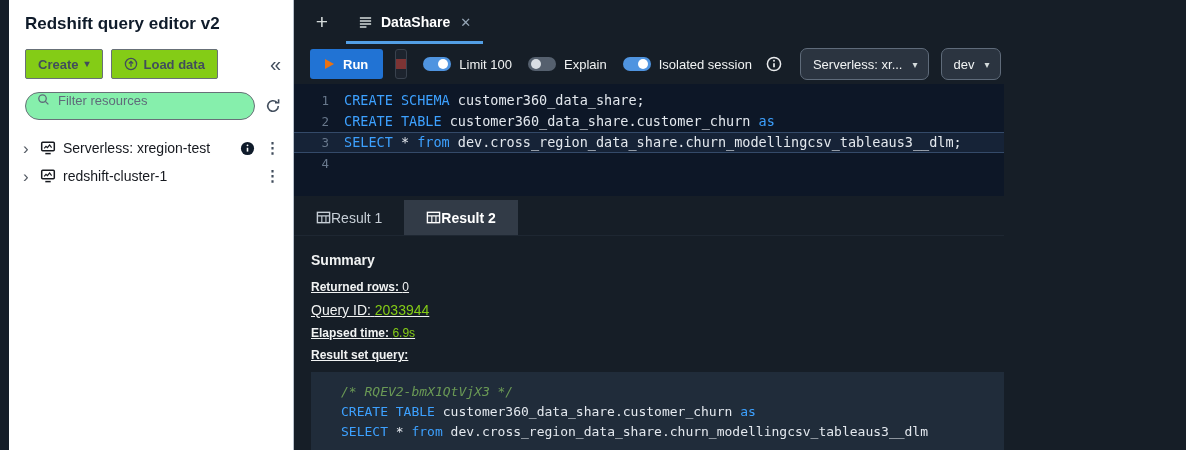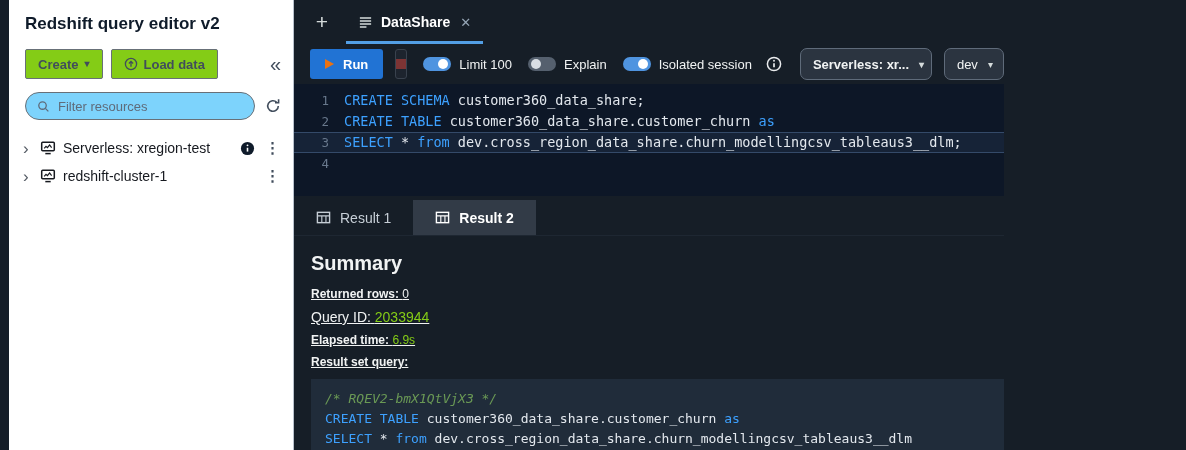--- a/index.html
+++ b/index.html
@@ -16,22 +16,22 @@
   .sidebar-title { font-size:17px; font-weight:700; color:#0f1b2a; padding:0 16px 15px; }
   .sidebar-actions { display:flex; align-items:center; gap:8px; padding:0 6px 0 16px; }
   .btn { display:inline-flex; align-items:center; gap:6px; height:30px; padding:0 12px;
          background:#84cc16; border:1px solid #687078; border-radius:2px;
          font-family:"Liberation Sans",sans-serif; font-size:13px; font-weight:700;
          color:#414d5c; cursor:pointer; white-space:nowrap; }
   .caret { font-size:10px; line-height:1; }
   .collapse { margin-left:auto; font-size:20px; color:#414d5c; line-height:1;
               padding:0 6px; cursor:pointer; }
   .filter-row { display:flex; align-items:center; gap:10px; padding:13px 12px 10px 16px; }
-  .filter-input { flex:1; display:flex; align-items:center; gap:8px; height:28px;
-                  border:1px solid #687078; border-radius:14px; padding:0 11px; background:#7dd3fc; }
+  .filter-input { flex:1; display:flex; gap:8px; height:28px;
+                  border:1px solid #687078; border-radius:14px; padding:0 11px; background:#86efac; }
   .placeholder { color:#5f6b7a; font-size:13px; }
   .icon-btn { display:flex; align-items:center; justify-content:center; cursor:pointer; }
   .tree { margin-top:4px; }
   .tree-row { display:flex; align-items:center; height:28px; padding:0 10px 0 14px; gap:7px;
               font-size:14px; color:#16191f; cursor:pointer; }
   .tree-chevron { color:#545b64; font-size:17px; line-height:1; width:10px; flex:none; }
   .tree-label { white-space:nowrap; }
   .spacer { flex:1; }
   .dots { color:#414d5c; font-size:15px; font-weight:700; padding:0 3px; cursor:pointer; }
 
@@ -60,53 +60,53 @@
   .toggle .knob { position:absolute; top:2px; left:3px; width:10px; height:10px;
                   border-radius:50%; background:#d9dee4; }
   .toggle.on { background:#4f94e0; }
   .toggle.on .knob { left:auto; right:3px; background:#ffffff; }
   .toggle-label { font-size:13px; color:#f1f3f3; white-space:nowrap; }
   .info-btn { margin-left:2px; }
   .select { display:inline-flex; align-items:center; justify-content:space-between; height:32px;
             padding:0 10px 0 12px; background:#2b3440; border:1px solid #5f6b7a; border-radius:7px;
             font-size:13px; color:#f1f3f3; gap:10px; cursor:pointer; white-space:nowrap; }
   .select .chev { font-size:10px; color:#d5dbdb; }
-  .select-cluster { width:132px; margin-left:6px;font-weight:bold; }
+  .select-cluster { width:132px; margin-left:6px; }
   .select-db { width:146px; }
 
   
   .editor { background:#0d1727; min-height:112px; flex:none; padding-top:6px;
             font-family:"DejaVu Sans Mono", monospace; font-size:13.5px; cursor:text; }
   .code-line { display:flex; line-height:21px; }
   .code-line .ln { width:50px; text-align:right; padding-right:15px; color:#68788c;
                    flex:none; font-size:12.5px; }
   .code-line.active { background:rgba(110,150,200,0.10);
         box-shadow: inset 0 1px 0 rgba(110,150,200,0.35), inset 0 -1px 0 rgba(110,150,200,0.35); }
   .code-text { white-space:pre; }
   .tok-kw { color:#3da1ff; }
   .tok-id { color:#e3e8ee; }
   .tok-cm { color:#6a9955; font-style:italic; }
 
   
   .results { flex:1; display:flex; flex-direction:column; min-height:0; }
   .result-tabs { display:flex; height:36px; margin-top:4px; flex:none;
                  border-bottom:1px solid #1e2732; }
-  .result-tab { display:flex; align-items:center; gap:9px; padding:0 22px; font-size:14px;
+  .result-tab { display:flex; align-items:center; padding:0 22px; font-size:14px;
                 color:#c6ced6; cursor:pointer; }
   .result-tab.active { background:#323b47; color:#ffffff; font-weight:700; }
   .summary { padding:16px 0 0 17px; }
-  .summary h2 { font-size:20px; font-weight:700; color:#f1f3f3; margin-bottom:12px; }
+  .summary h2 { font-size:14px; font-weight:700; color:#f1f3f3; margin-bottom:12px; }
   .meta { color:#f1f3f3;text-decoration:underline; }
   .meta .lbl-b { font-weight:700; }
   .meta.small { font-size:12px; margin-bottom:8px; }
   .meta.qid { font-size:14px; margin-bottom:8px; }
   .link { color:#84cc16; text-decoration:none; cursor:pointer; }
   .query-block { margin-top:10px; background:#202c3a; padding:10px 14px;
                  font-family:"DejaVu Sans Mono", monospace; font-size:13px; }
-  .query-block .code-line { line-height:20px; }
+  .query-block .code-line { line-height:20px;margin-left:16px; }
   svg { display:block; }
 </style>
 </head>
 <body>
 
 <div class="app">
   <div class="left-rail"></div>
 
   <aside class="sidebar">
     <h1 class="sidebar-title">Redshift query editor v2</h1>

